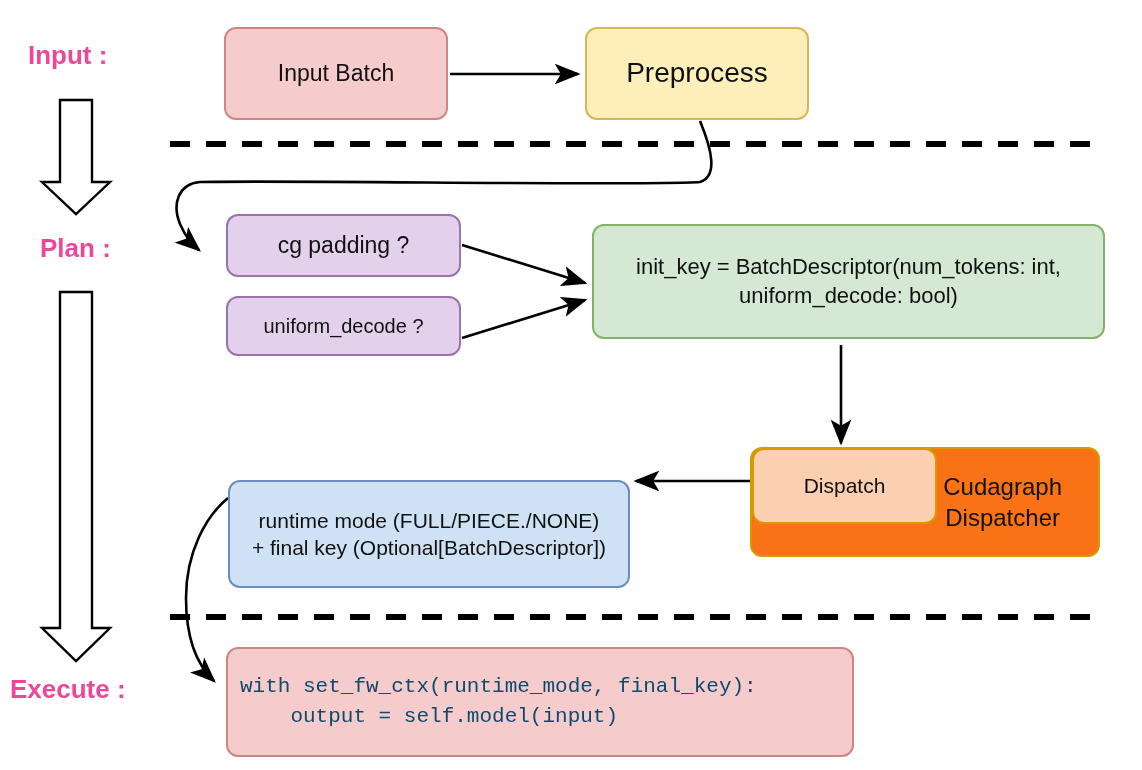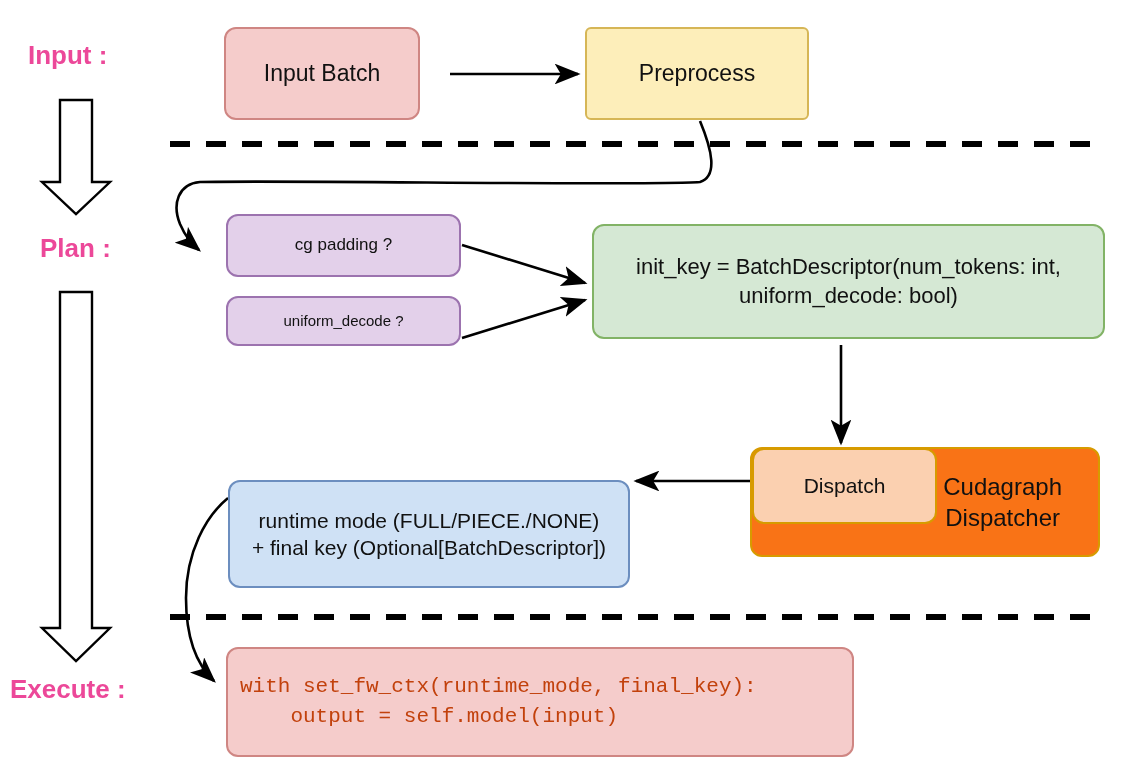--- a/index.html
+++ b/index.html
@@ -46,44 +46,43 @@
     font-family: "Liberation Sans", sans-serif;
     color: #111111;
     line-height: 1.3;
     padding: 4px 10px;
   }
   .node-label {
     display: block;
     white-space: pre-line;
   }
   .n-input-batch {
-    left: 224px; top: 27px; width: 196px; height: 93px;
+    left: 224px; top: 27px; width: 224px; height: 93px;
     background: #f5cccb;
     border-color: #cf8683;
     font-size: 23px;
   }
   .n-preprocess {
     left: 585px; top: 27px; width: 224px; height: 93px;
     background: #fdeeba;
     border-color: #d6b656;
-    font-size: 23px;
-    border-radius: 6px;
+    font-size: 28px;
   }
   .n-cg-padding {
     left: 226px; top: 214px; width: 235px; height: 63px;
     background: #e3d0ea;
     border-color: #9c73af;
-    font-size: 17px;
+    font-size: 23px;
     align-items: center;
   }
   .n-uniform-decode {
-    left: 226px; top: 296px; width: 235px; height: 50px;
+    left: 226px; top: 296px; width: 235px; height: 60px;
     background: #e3d0ea;
     border-color: #9c73af;
-    font-size: 15px;
+    font-size: 20px;
   }
   .n-init-key {
     left: 592px; top: 224px; width: 513px; height: 115px;
     background: #d5e8d4;
     border-color: #82b366;
     font-size: 22px;
   }
   .n-cudagraph-dispatcher {
     left: 750px; top: 447px; width: 350px; height: 110px;
     background: #f97316;
@@ -108,21 +107,21 @@
     margin-top: 30px;
   }
   .n-exec-code {
     left: 226px; top: 647px; width: 628px; height: 110px;
     background: #f5cccb;
     border-color: #cf8683;
     font-family: "Liberation Mono", monospace;
     font-size: 21px;
     justify-content: flex-start;
     padding-left: 12px;
-    color: #c2410c;
+    color: #0c4a6e;
   }
   .code-text {
     white-space: pre;
     text-align: left;
     line-height: 1.45;
     font-family: "Liberation Mono", monospace;
   }
   .lbl-input { left: 28px; top: 40px; }
   .lbl-plan  { left: 40px; top: 233px; }
   .lbl-exec  { left: 10px; top: 674px; }

